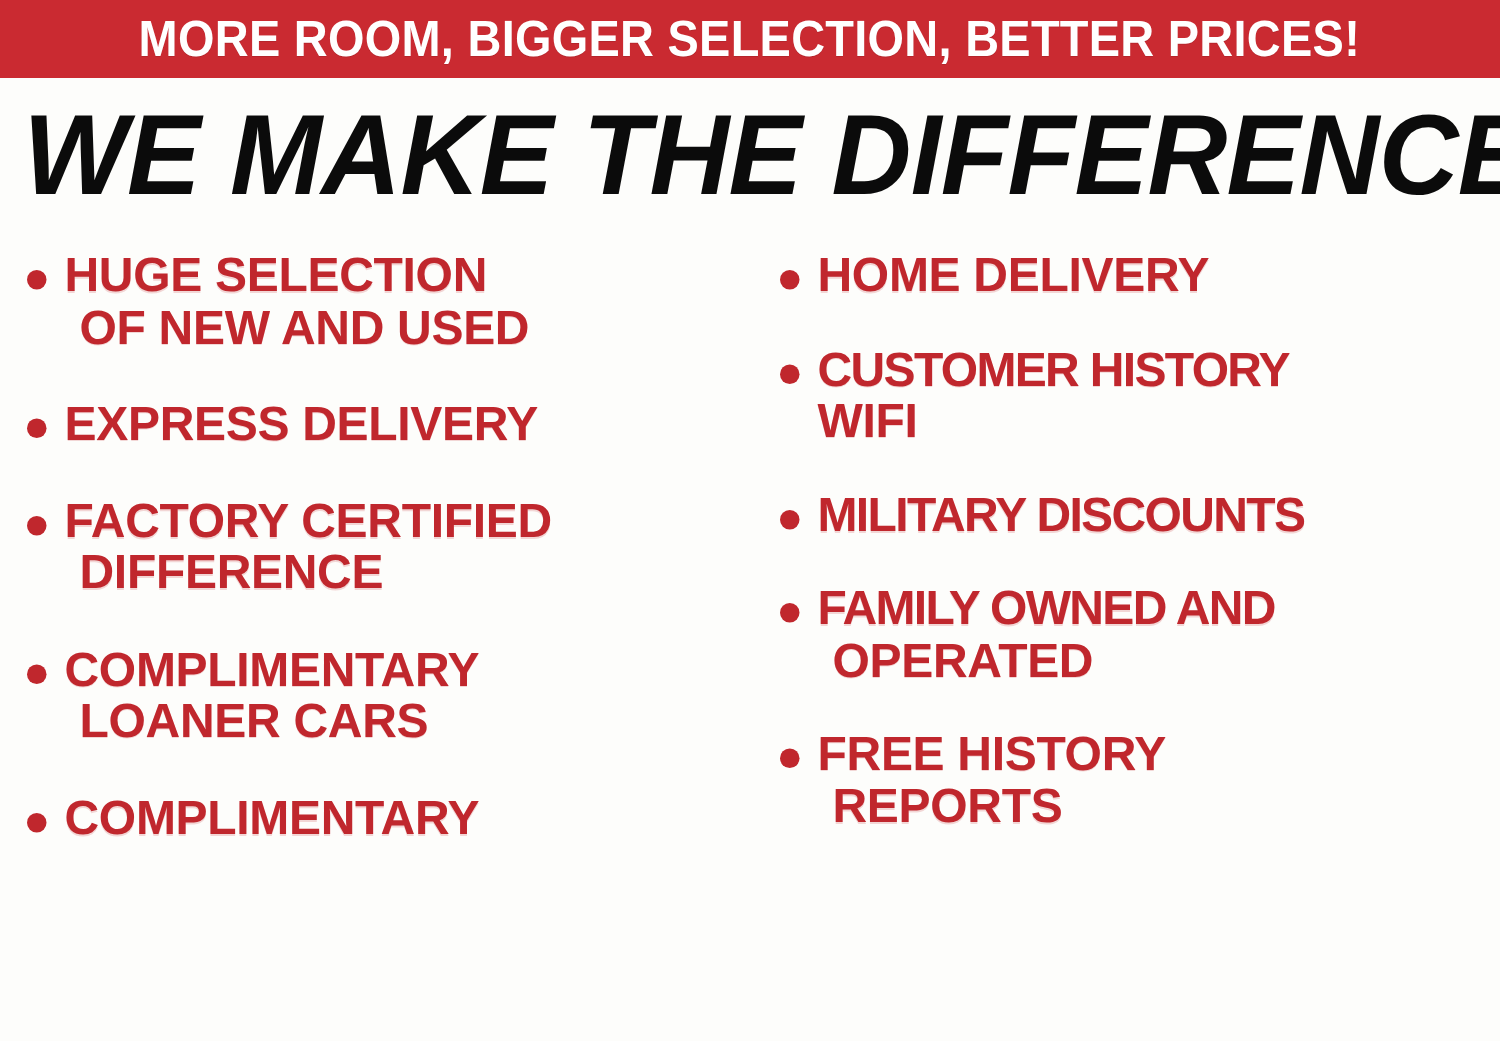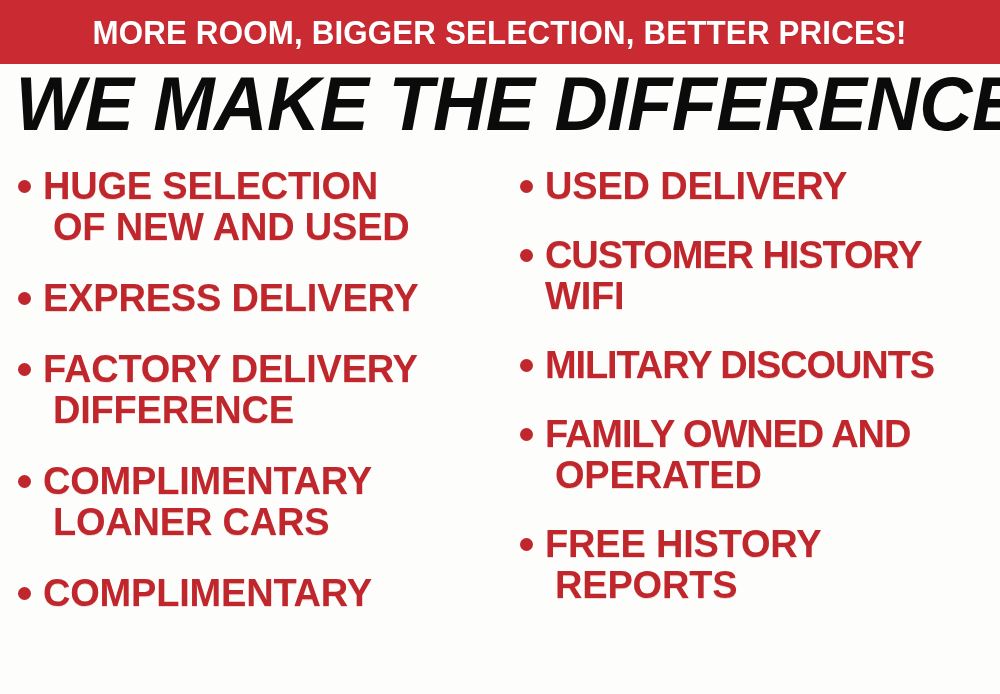--- a/index.html
+++ b/index.html
@@ -21,21 +21,21 @@
     background: #fdfdfb;
     box-sizing: border-box;
   }
 
   
   .banner {
     position: absolute;
     left: 0;
     top: 0;
     width: 1000px;
-    height: 64px;
+    height: 52px;
     background: #ca2a31;
     display: flex;
     align-items: center;
     justify-content: center;
     overflow: hidden;
   }
   .banner-text {
     color: #ffffff;
     font-family: "Liberation Sans Narrow", "Liberation Sans", sans-serif;
     font-weight: bold;
@@ -114,21 +114,21 @@
     margin-right: 12px;
   }
   .bullet-lines {
     flex: 1 1 auto;
     min-width: 0;
   }
   .bullet-line {
     color: #c0272d;
     font-family: "Liberation Sans", sans-serif;
     font-weight: bold;
-    font-size: 38px;
+    font-size: 32px;
     line-height: 1.08;
     letter-spacing: -0.2px;
     white-space: nowrap;
     text-shadow: 0 1px 0 rgba(192,39,45,0.18);
   }
   .bullet-line.indent {
     padding-left: 10px;
   }
   .bullet-line.tight {
     letter-spacing: -1.1px;
@@ -162,21 +162,21 @@
       <div class="bullet-item">
         <span class="bullet-dot"></span>
         <div class="bullet-lines">
           <div class="bullet-line">EXPRESS DELIVERY</div>
         </div>
       </div>
 
       <div class="bullet-item">
         <span class="bullet-dot"></span>
         <div class="bullet-lines">
-          <div class="bullet-line">FACTORY DELIVERY</div>
+          <div class="bullet-line">FACTORY CERTIFIED</div>
           <div class="bullet-line indent">DIFFERENCE</div>
         </div>
       </div>
 
       <div class="bullet-item">
         <span class="bullet-dot"></span>
         <div class="bullet-lines">
           <div class="bullet-line">COMPLIMENTARY</div>
           <div class="bullet-line indent">LOANER CARS</div>
         </div>
@@ -190,21 +190,21 @@
       </div>
 
     </div>
 
     <div class="col col-right">
 
 
       <div class="bullet-item">
         <span class="bullet-dot"></span>
         <div class="bullet-lines">
-          <div class="bullet-line">USED DELIVERY</div>
+          <div class="bullet-line">HOME DELIVERY</div>
         </div>
       </div>
 
       <div class="bullet-item">
         <span class="bullet-dot"></span>
         <div class="bullet-lines">
           <div class="bullet-line tight">CUSTOMER HISTORY</div>
           <div class="bullet-line">WIFI</div>
         </div>
       </div>

